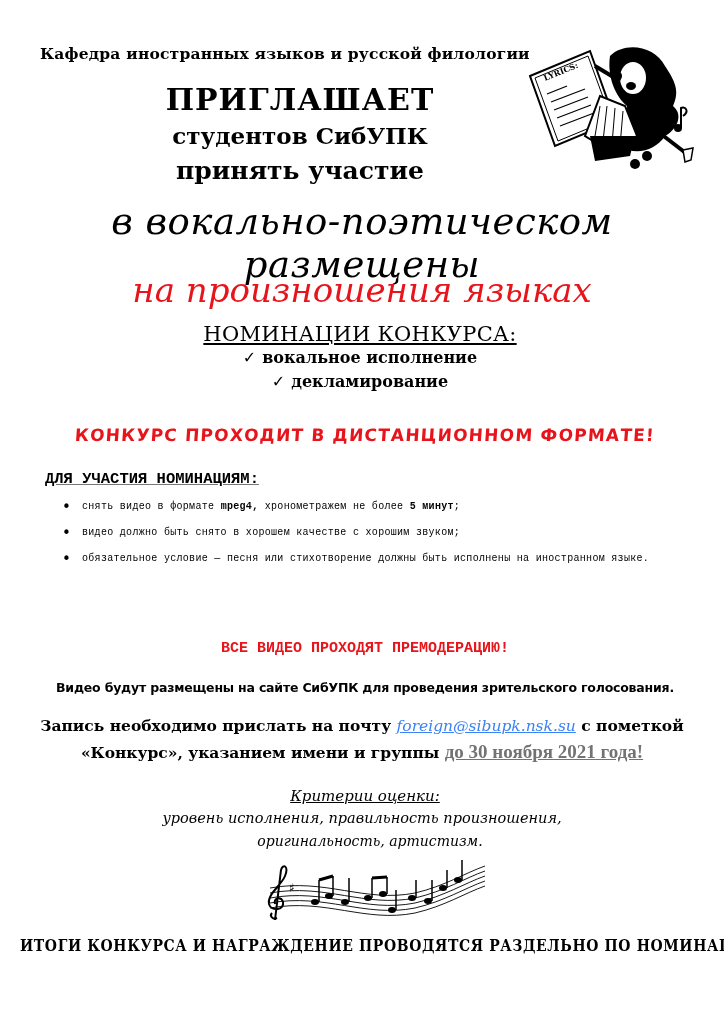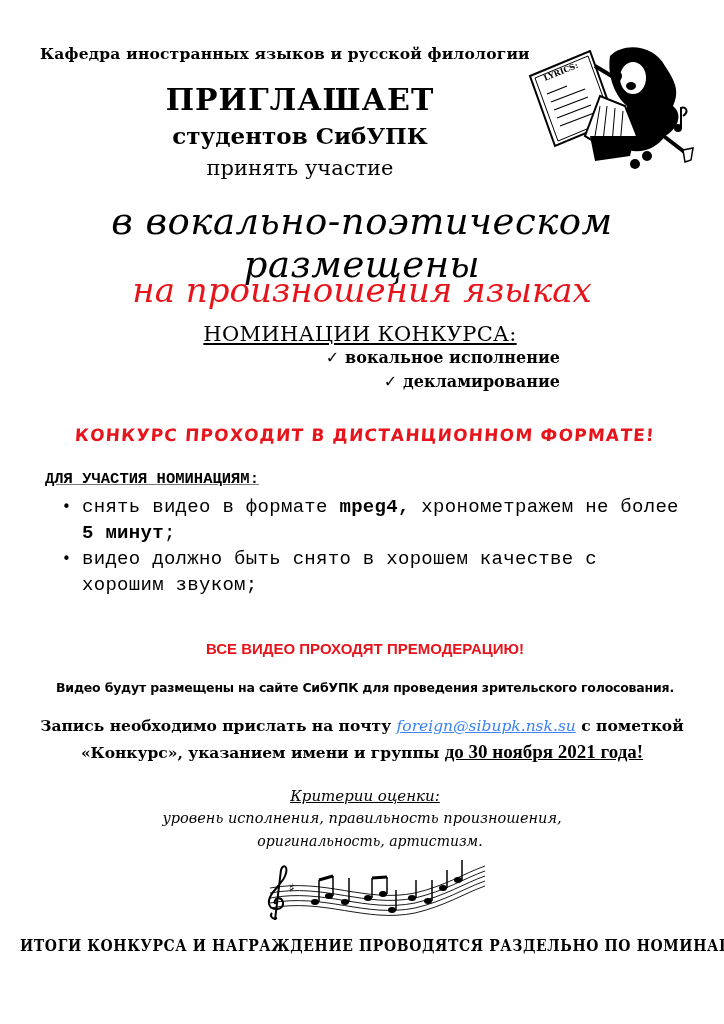--- a/index.html
+++ b/index.html
@@ -3,47 +3,47 @@
   <meta charset="utf-8">
   <style>
     html, body { margin: 0; padding: 0; background: #ffffff; }
     body { width: 724px; height: 1024px; position: relative; overflow: hidden; color: #000; }
     .abs { position: absolute; }
     .center { text-align: center; }
 
     #dept { left: 40px; top: 44px; width: 480px; font-size: 15.5px; font-weight: bold; font-family: "DejaVu Serif", serif; letter-spacing: 0.2px; white-space: nowrap; }
     #invites { left: 150px; top: 82px; width: 300px; font-size: 30px; font-weight: bold; font-family: "DejaVu Serif", serif; letter-spacing: 1px; }
     #students { left: 150px; top: 122px; width: 300px; font-size: 23px; font-weight: bold; font-family: "DejaVu Serif", serif; }
-    #participate { left: 150px; top: 156px; width: 300px; font-size: 21px; font-weight: normal; font-family: "DejaVu Serif", serif; }
+    #participate { left: 150px; top: 156px; width: 300px; font-size: 25px; font-weight: bold; font-family: "DejaVu Serif", serif; }
 
     #contest-title { left: 20px; top: 200px; width: 684px; font-size: 37px; font-family: "DejaVu Serif", serif; font-style: italic; letter-spacing: 0.5px; }
     #languages { left: 20px; top: 270px; width: 684px; font-size: 34px; font-family: "DejaVu Serif", serif; font-style: italic; color: #e8141b; }
 
     #nominations-title { left: 160px; top: 322px; width: 400px; font-size: 21px; font-weight: normal; font-family: "DejaVu Serif", serif; text-decoration: underline; text-transform: uppercase; letter-spacing: 0.3px; }
-    .nom-item { left: 160px; width: 400px; font-size: 16px; font-weight: bold; font-family: "DejaVu Serif", serif; text-align: right; }
+    .nom-item { left: 160px; width: 400px; font-size: 16px; font-weight: bold; font-family: "DejaVu Serif", serif; }
     #nom1 { top: 348px; }
     #nom2 { top: 372px; }
     .check { font-family: "DejaVu Sans", sans-serif; font-weight: normal; margin-right: 6px; }
 
     #remote { left: 40px; top: 425px; width: 650px; font-size: 17px; font-weight: bold; font-family: "DejaVu Sans", sans-serif; color: #e8141b; letter-spacing: 1.2px; transform: skewX(-4deg); }
 
     #req-title { left: 45px; top: 470px; font-size: 15.5px; font-weight: bold; font-family: "Liberation Mono", monospace; text-decoration: underline; text-decoration-color: #777; }
-    #req-list { left: 60px; top: 494px; width: 620px; margin: 0; padding: 0; list-style: none; font-family: "Liberation Mono", monospace; font-size: 19px; line-height: 26px; }
+    #req-list { left: 60px; top: 494px; width: 620px; margin: 0; padding: 0; list-style: none; font-family: "Liberation Mono", monospace; font-size: 10px; line-height: 26px; }
     #req-list li { position: relative; padding-left: 22px; letter-spacing: 0.3px; }
     #req-list li::before { content: "•"; position: absolute; left: 2px; top: 0; font-family: "DejaVu Sans", sans-serif; font-size: 15px; }
     #req-list b { font-weight: bold; }
 
-    #premod { left: 40px; top: 640px; width: 650px; font-size: 15px; font-weight: bold; font-family: Liberation Sans, sans-serif; color: #e8141b; }
+    #premod { left: 40px; top: 640px; width: 650px; font-size: 15px; font-weight: bold; font-family: Liberation Mono, monospace; color: #e8141b; }
 
     #voting { left: 40px; top: 680px; width: 650px; font-size: 12.5px; font-weight: bold; font-family: "DejaVu Sans", sans-serif; letter-spacing: -0.2px; }
 
     #send1 { left: 30px; top: 716px; width: 664px; font-size: 15.5px; font-family: "DejaVu Serif", serif; font-weight: bold; }
     #send2 { left: 30px; top: 741px; width: 664px; font-size: 15.5px; font-family: "DejaVu Serif", serif; font-weight: bold; }
     .email { color: #3b82f6; text-decoration: underline; font-weight: normal; font-style: italic; }
-    .deadline { color: #000000; text-decoration: underline; font-size: 19px; font-family: "Liberation Serif", serif; font-weight: bold; }
+    .deadline { color: #737373; text-decoration: underline; font-size: 19px; font-family: "Liberation Serif", serif; font-weight: bold; }
 
     #criteria-title { left: 140px; top: 787px; width: 450px; font-size: 15px; font-family: "DejaVu Serif", serif; font-style: italic; text-decoration: underline; }
     #criteria-1 { left: 100px; top: 810px; width: 524px; font-size: 14.5px; font-family: "DejaVu Serif", serif; font-style: italic; }
     #criteria-2 { left: 108px; top: 833px; width: 524px; font-size: 14px; font-family: "DejaVu Serif", serif; font-style: italic; }
 
     #results { left: 20px; top: 937px; width: 684px; font-size: 14px; font-weight: bold; font-family: "DejaVu Serif", serif; letter-spacing: 0.6px; text-transform: uppercase; transform: scaleY(1.15); white-space: nowrap; }
 
     #singer-img { left: 515px; top: 36px; width: 180px; height: 140px; }
     #staff-img { left: 255px; top: 858px; width: 235px; height: 70px; }
   </style>
@@ -103,20 +103,21 @@
   <div id="nom2" class="abs center nom-item">
     <span class="check">✓</span><span>декламирование</span>
   </div>
 
   <div id="remote" class="abs center">КОНКУРС ПРОХОДИТ В ДИСТАНЦИОННОМ ФОРМАТЕ!</div>
 
   <div id="req-title" class="abs">ДЛЯ УЧАСТИЯ НОМИНАЦИЯМ:</div>
   <ul id="req-list" class="abs">
     <li><span>снять видео в формате </span><b>mpeg4,</b><span> хронометражем не более </span><b>5 минут</b><span>;</span></li>
     <li>видео должно быть снято в хорошем качестве с хорошим звуком;</li>
+    <li>обязательное условие — песня или стихотворение должны быть исполнены на иностранном языке.</li>
   </ul>
 
   <div id="premod" class="abs center">ВСЕ ВИДЕО ПРОХОДЯТ ПРЕМОДЕРАЦИЮ!</div>
 
   <div id="voting" class="abs center">Видео будут размещены на сайте СибУПК для проведения зрительского голосования.</div>
 
   <div id="send1" class="abs center">
     <span>Запись необходимо прислать на почту </span><a class="email">foreign@sibupk.nsk.su</a><span> с пометкой</span>
   </div>
   <div id="send2" class="abs center">

